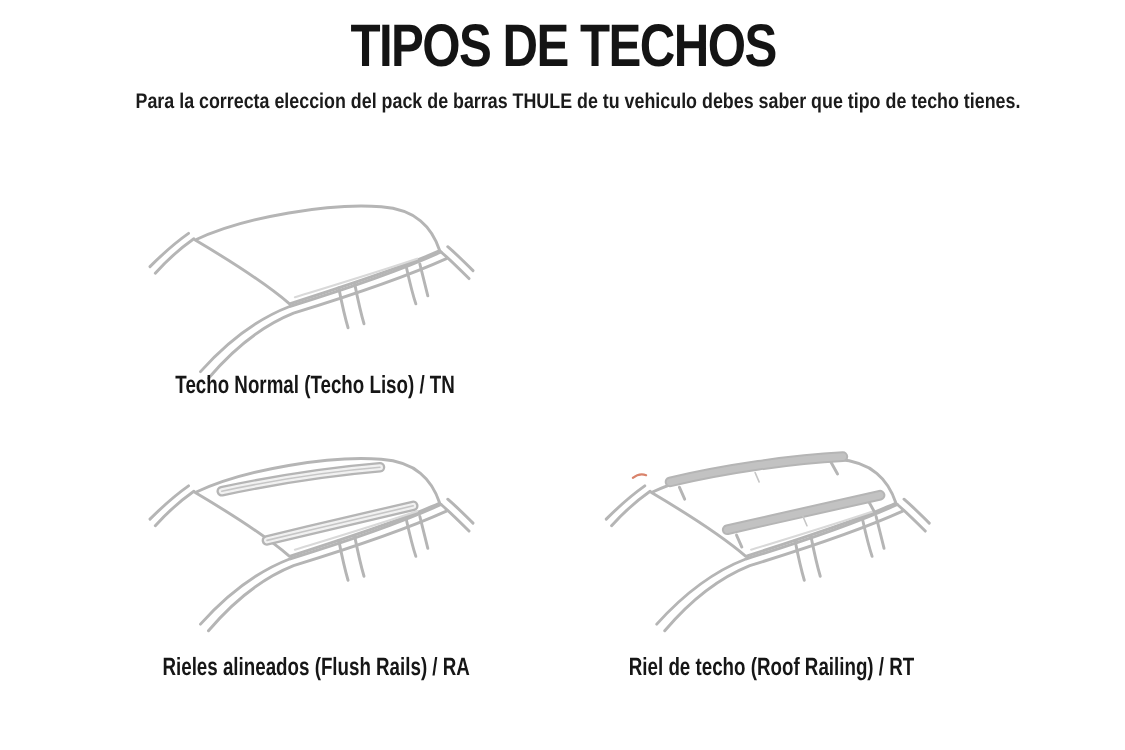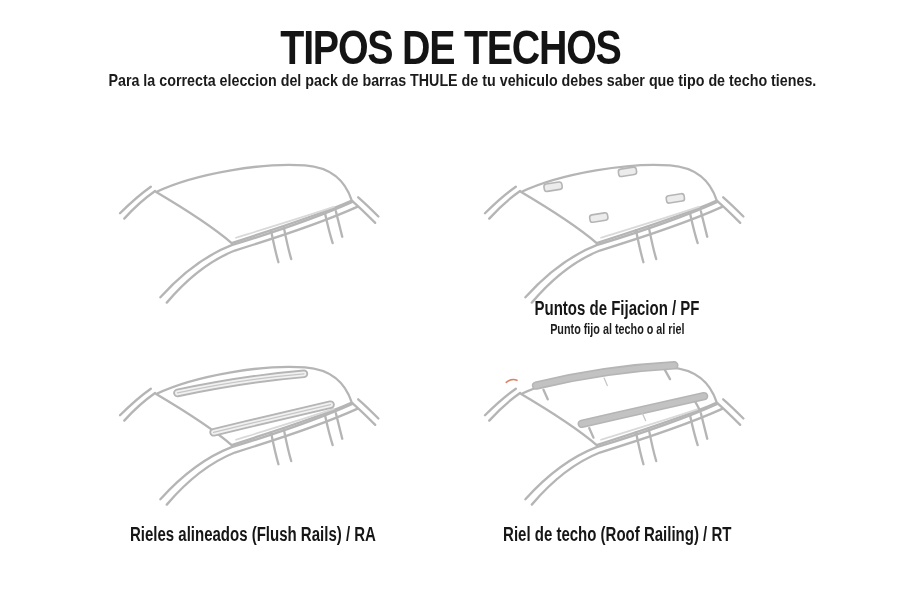--- a/index.html
+++ b/index.html
@@ -10,21 +10,21 @@
   }
   
   .cx82,.cx84,.cx75,.cx72 { display:inline-block; transform-origin:50% 55%; white-space:nowrap; }
   .cx82 { transform:scaleX(.82); }
   .cx84 { transform:scaleX(.84); }
   .cx75 { transform:scaleX(.75); }
   .cx72 { transform:scaleX(.72); }
 
   .title-wrap { position:absolute; top:6px; left:0; width:900px; text-align:center; }
   .title {
-    margin:14px; font-size:48px; font-weight:700; letter-spacing:-1.5px;
+    margin:4px; font-size:48px; font-weight:700; letter-spacing:-1.5px;
     line-height:56px; color:#141414;
   }
   .intro { position:absolute; top:70px; left:12px; width:900px; text-align:center; }
   .intro-line { font-size:17px; font-weight:700; line-height:22px; color:#1b1b1b; }
 
   .cell { position:absolute; width:385px; text-align:center; }
   #cell-tn { left:60px;  top:158px; }
   #cell-pf { left:425px; top:158px; }
   #cell-ra { left:60px;  top:360px; }
   #cell-rt { left:425px; top:360px; }
@@ -76,35 +76,23 @@
   </div>
 
   <div class="intro">
     <div class="intro-line"><span class="cx84">Para la correcta eleccion del pack de barras THULE de tu vehiculo debes saber que tipo de techo tienes.</span></div>
   </div>
 
   <div class="cell row-top" id="cell-tn">
     <svg class="sketch" viewBox="0 0 300 142">
       <use href="#roof-base"></use>
     </svg>
+    <div class="caption"><span class="cx75">Techo Normal (Techo Liso) / TN</span></div>
   </div>
 
-  <div class="cell row-top" id="cell-pf">
-    <svg class="sketch" viewBox="0 0 300 142">
-      <use href="#roof-base"></use>
-      <g>
-        <rect class="pad" x="63.5" y="23.5" width="17" height="7" rx="2.5" transform="rotate(-9 72 27)"></rect>
-        <rect class="pad" x="133.5" y="9.5" width="17" height="7" rx="2.5" transform="rotate(-9 142 13)"></rect>
-        <rect class="pad" x="106.5" y="52.5" width="17" height="7" rx="2.5" transform="rotate(-9 115 56)"></rect>
-        <rect class="pad" x="178.5" y="34.5" width="17" height="7" rx="2.5" transform="rotate(-9 187 38)"></rect>
-      </g>
-    </svg>
-    <div class="caption"><span class="cx75">Puntos de Fijacion / PF</span></div>
-    <div class="subcaption"><span class="cx72">Punto fijo al techo o al riel</span></div>
-  </div>
 
   <div class="cell row-bottom" id="cell-ra">
     <svg class="sketch" viewBox="0 0 300 142">
       <use href="#roof-base"></use>
       <g>
         <path class="rail-out" d="M 62,31 C 100,23 145,16 181,13"></path>
         <path class="rail-core-flush" d="M 62,31 C 100,23 145,16 181,13"></path>
         <path class="rail-seam" d="M 62,31 C 100,23 145,16 181,13"></path>
         <path class="rail-out" d="M 96,68 C 133,59 172,50 206,42"></path>
         <path class="rail-core-flush" d="M 96,68 C 133,59 172,50 206,42"></path>

